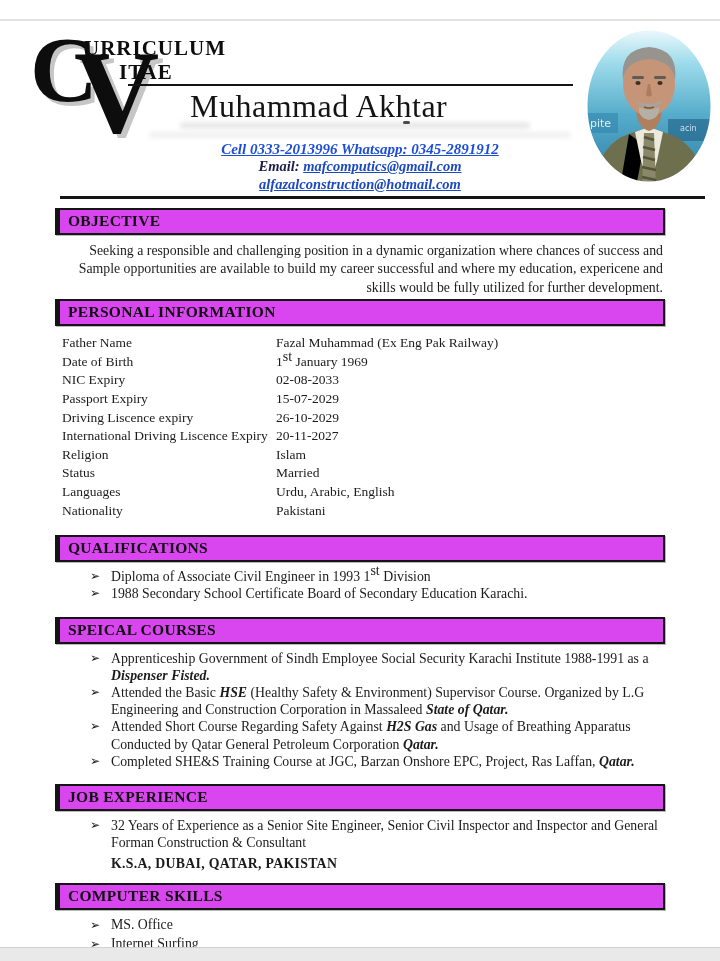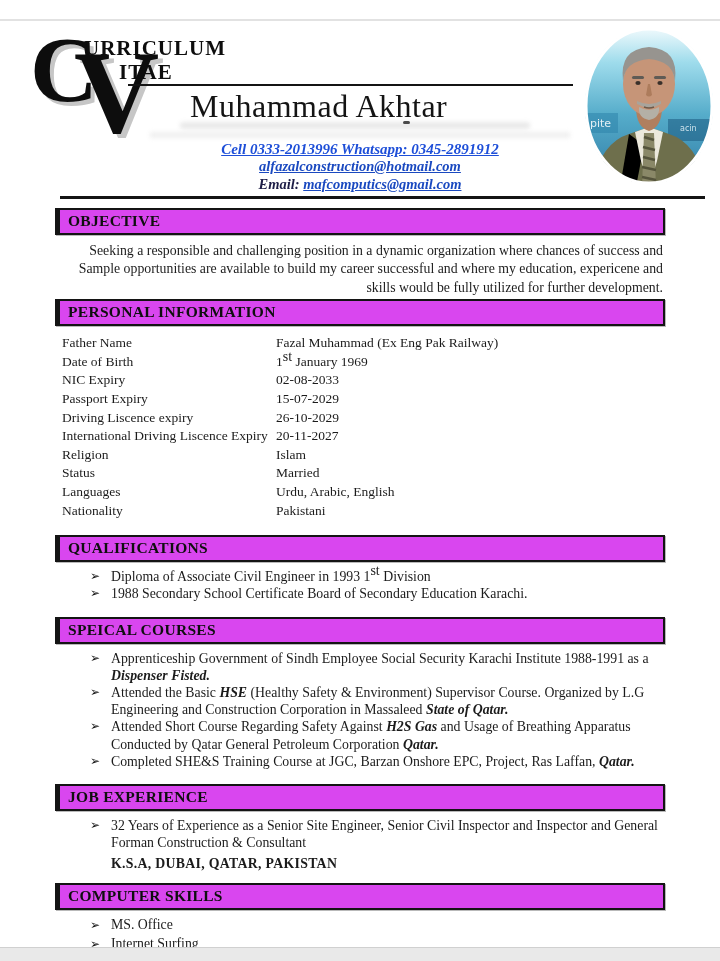--- a/index.html
+++ b/index.html
@@ -74,25 +74,25 @@
     <div class="header-line"></div>
 
     <h1 class="name">Muhammad Akhtar</h1>
     <div class="smudge"></div>
     <div class="name-dot"></div>
     <div class="smudge2"></div>
 
     <div class="contact">
       <div class="cell-line">Cell 0333-2013996 Whatsapp: 0345-2891912</div>
       <div class="email-line">
-        <a class="link">alfazalconstruction@hotmail.com</a>
-      </div>
-      <div class="email-line">
         <span class="email-label">Email:</span>
         <a class="link">mafcomputics@gmail.com</a>
+      </div>
+      <div class="email-line">
+        <a class="link">alfazalconstruction@hotmail.com</a>
       </div>
     </div>
 
     <div class="photo">
       <svg width="130" height="160" viewBox="0 0 130 160">
         <defs>
           <clipPath id="ovalClip">
               <ellipse cx="65" cy="79" rx="64" ry="78"></ellipse>
             </clipPath>
           <linearGradient id="bgGrad" x1="0" y1="0" x2="0" y2="1">

